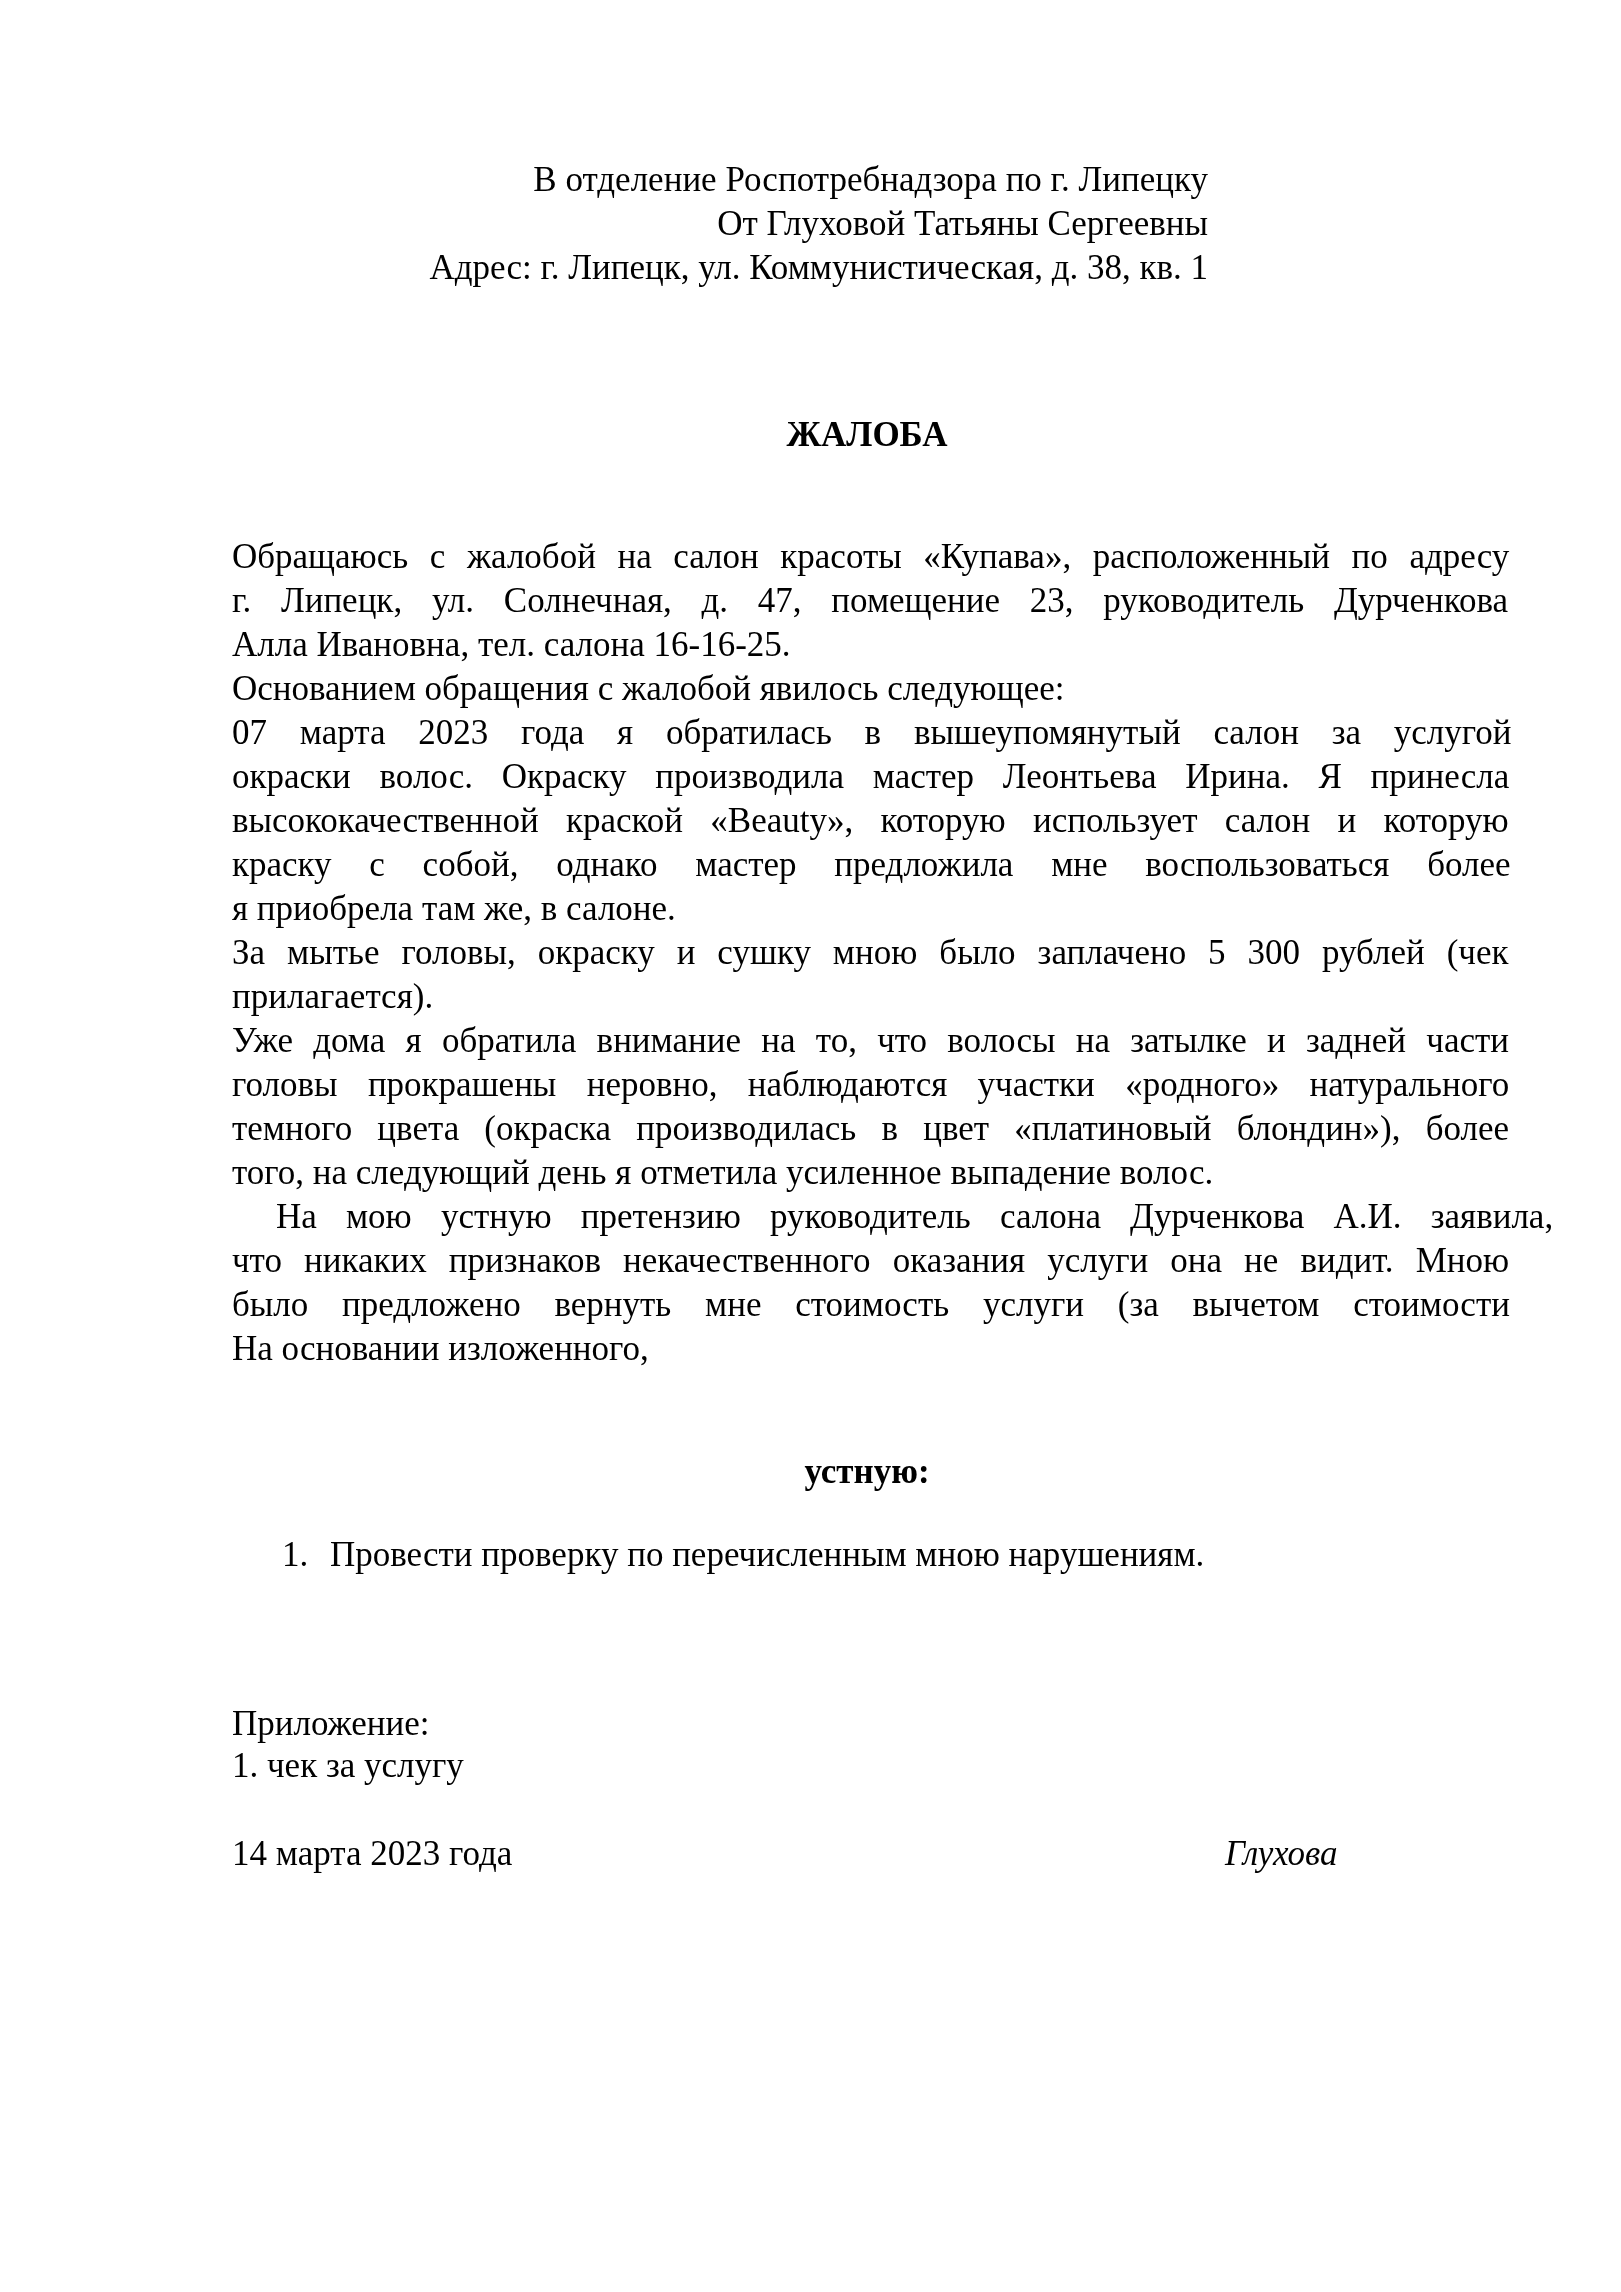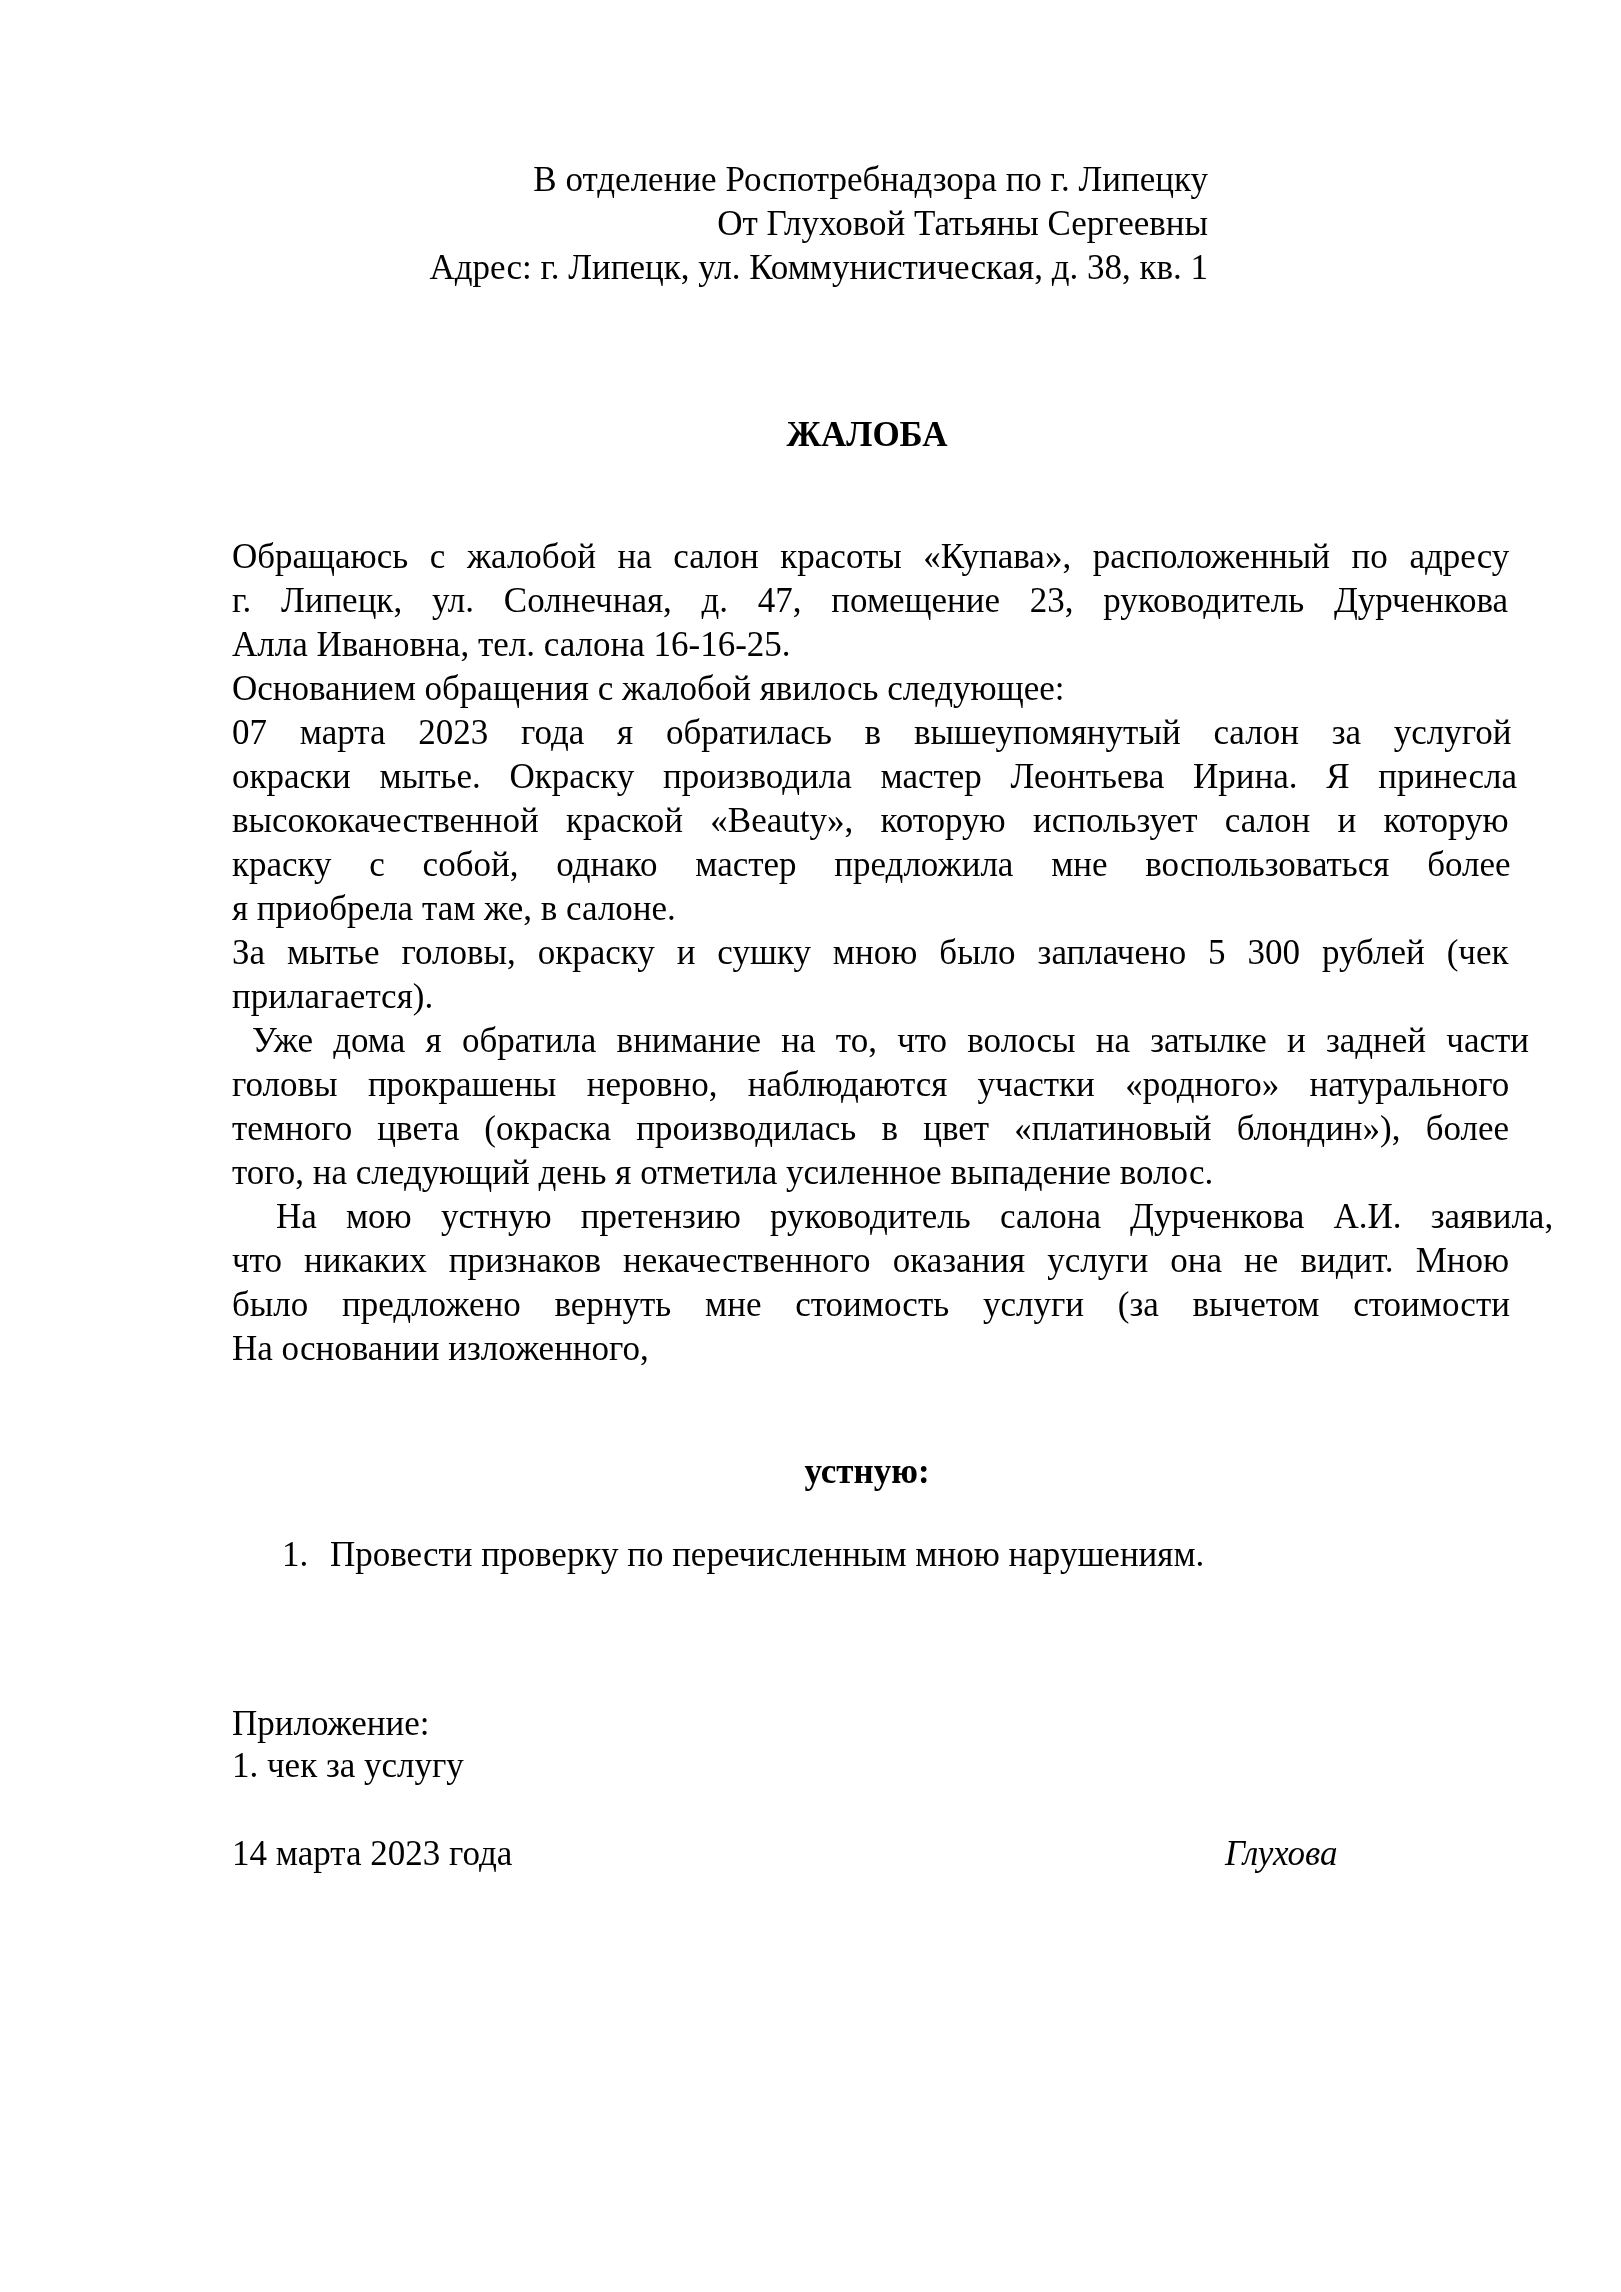--- a/index.html
+++ b/index.html
@@ -37,27 +37,27 @@
   </div>
 
   <div class="title">ЖАЛОБА</div>
 
   <div class="body" id="body-lines">
       <div class="jl" style="white-space: nowrap; text-align: left; text-align-last: auto;"><span style="word-spacing: 12.8px;">Обращаюсь с жалобой на салон красоты «Купава», расположенный по адресу</span></div>
       <div class="jl" style="white-space: nowrap; text-align: left; text-align-last: auto;"><span style="word-spacing: 21px;">г. Липецк, ул. Солнечная, д. 47, помещение 23, руководитель Дурченкова</span></div>
       <div class="ll">Алла Ивановна, тел. салона 16-16-25.</div>
       <div class="ll">Основанием обращения с жалобой явилось следующее:</div>
       <div class="jl" style="white-space: nowrap; text-align: left; text-align-last: auto;"><span style="word-spacing: 24px;">07 марта 2023 года я обратилась в вышеупомянутый салон за услугой</span></div>
-      <div class="jl" style="white-space: nowrap; text-align: left; text-align-last: auto;"><span style="word-spacing: 20px;">окраски мытье. Окраску производила мастер Леонтьева Ирина. Я принесла</span></div>
+      <div class="jl" style="white-space: nowrap; text-align: left; text-align-last: auto;"><span style="word-spacing: 20px;">окраски волос. Окраску производила мастер Леонтьева Ирина. Я принесла</span></div>
       <div class="jl" style="white-space: nowrap; text-align: left; text-align-last: auto;"><span style="word-spacing: 18.5px;">высококачественной краской «Beauty», которую использует салон и которую</span></div>
       <div class="jl" style="white-space: nowrap; text-align: left; text-align-last: auto;"><span style="word-spacing: 29px;">краску с собой, однако мастер предложила мне воспользоваться более</span></div>
       <div class="ll">я приобрела там же, в салоне.</div>
       <div class="jl" style="white-space: nowrap; text-align: left; text-align-last: auto;"><span style="word-spacing: 13.2px;">За мытье головы, окраску и сушку мною было заплачено 5 300 рублей (чек</span></div>
       <div class="ll">прилагается).</div>
-      <div class="jl" style="white-space: nowrap; text-align: left; text-align-last: auto;"><span style="word-spacing: 11.5px; margin-left: 20px;">Уже дома я обратила внимание на то, что волосы на затылке и задней части</span></div>
+      <div class="jl" style="white-space: nowrap; text-align: left; text-align-last: auto;"><span style="word-spacing: 11.5px;">Уже дома я обратила внимание на то, что волосы на затылке и задней части</span></div>
       <div class="jl" style="white-space: nowrap; text-align: left; text-align-last: auto;"><span style="word-spacing: 21.6px;">головы прокрашены неровно, наблюдаются участки «родного» натурального</span></div>
       <div class="jl" style="white-space: nowrap; text-align: left; text-align-last: auto;"><span style="word-spacing: 16.4px;">темного цвета (окраска производилась в цвет «платиновый блондин»), более</span></div>
       <div class="ll">того, на следующий день я отметила усиленное выпадение волос.</div>
       <div class="jl" style="white-space: nowrap; text-align: left; text-align-last: auto; margin-left: 44px;"><span style="word-spacing: 20.4px;">На мою устную претензию руководитель салона Дурченкова А.И. заявила,</span></div>
       <div class="jl" style="white-space: nowrap; text-align: left; text-align-last: auto;"><span style="word-spacing: 13.3px;">что никаких признаков некачественного оказания услуги она не видит. Мною</span></div>
       <div class="jl" style="white-space: nowrap; text-align: left; text-align-last: auto;"><span style="word-spacing: 25px;">было предложено вернуть мне стоимость услуги (за вычетом стоимости</span></div>
       <div class="ll">На основании изложенного,</div>
     </div>
 
   <div class="request">устную:</div>

